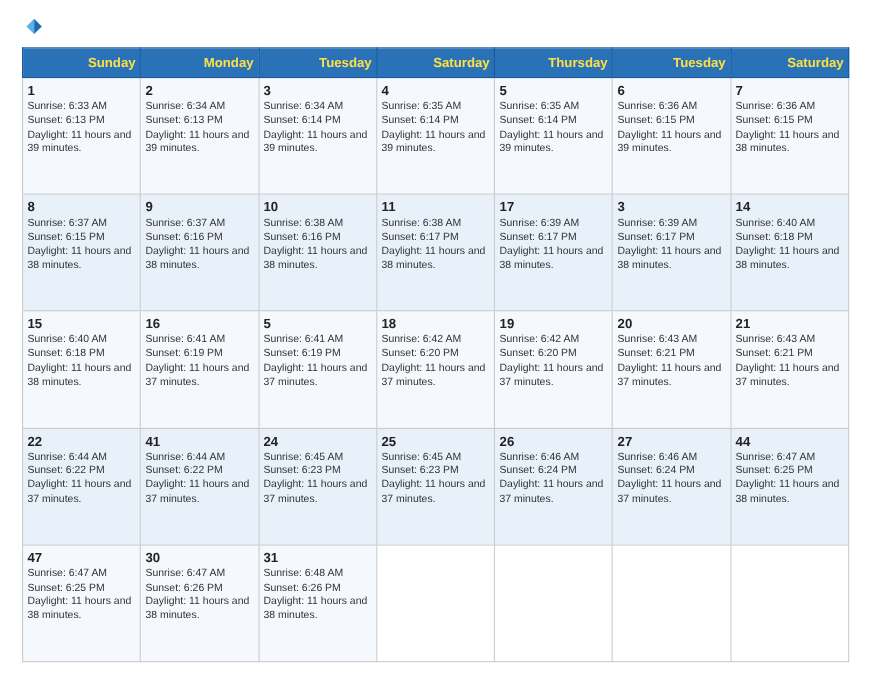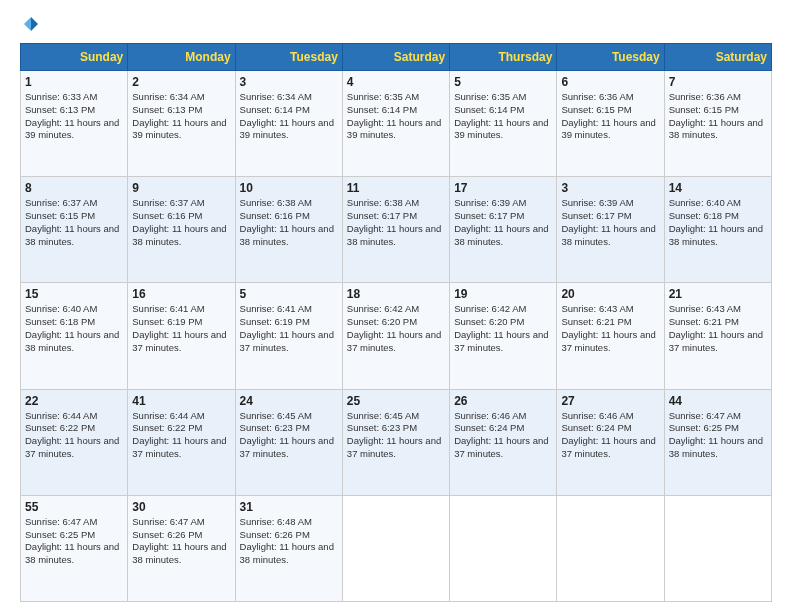--- a/index.html
+++ b/index.html
@@ -195,21 +195,21 @@
           <td><span class="day-num">25</span>
 <span class="cell-text">Sunrise: 6:45 AM<br>Sunset: 6:23 PM<br>Daylight: 11 hours and 37 minutes.</span></td>
           <td><span class="day-num">26</span>
 <span class="cell-text">Sunrise: 6:46 AM<br>Sunset: 6:24 PM<br>Daylight: 11 hours and 37 minutes.</span></td>
           <td><span class="day-num">27</span>
 <span class="cell-text">Sunrise: 6:46 AM<br>Sunset: 6:24 PM<br>Daylight: 11 hours and 37 minutes.</span></td>
           <td><span class="day-num">44</span>
 <span class="cell-text">Sunrise: 6:47 AM<br>Sunset: 6:25 PM<br>Daylight: 11 hours and 38 minutes.</span></td>
         </tr>
         <tr>
-          <td><span class="day-num">55</span>
+          <td><span class="day-num">47</span>
 <span class="cell-text">Sunrise: 6:47 AM<br>Sunset: 6:25 PM<br>Daylight: 11 hours and 38 minutes.</span></td>
           <td><span class="day-num">30</span>
 <span class="cell-text">Sunrise: 6:47 AM<br>Sunset: 6:26 PM<br>Daylight: 11 hours and 38 minutes.</span></td>
           <td><span class="day-num">31</span>
 <span class="cell-text">Sunrise: 6:48 AM<br>Sunset: 6:26 PM<br>Daylight: 11 hours and 38 minutes.</span></td>
           <td class="empty-cell"></td>
           <td class="empty-cell"></td>
           <td class="empty-cell"></td>
           <td class="empty-cell"></td>
         </tr>

